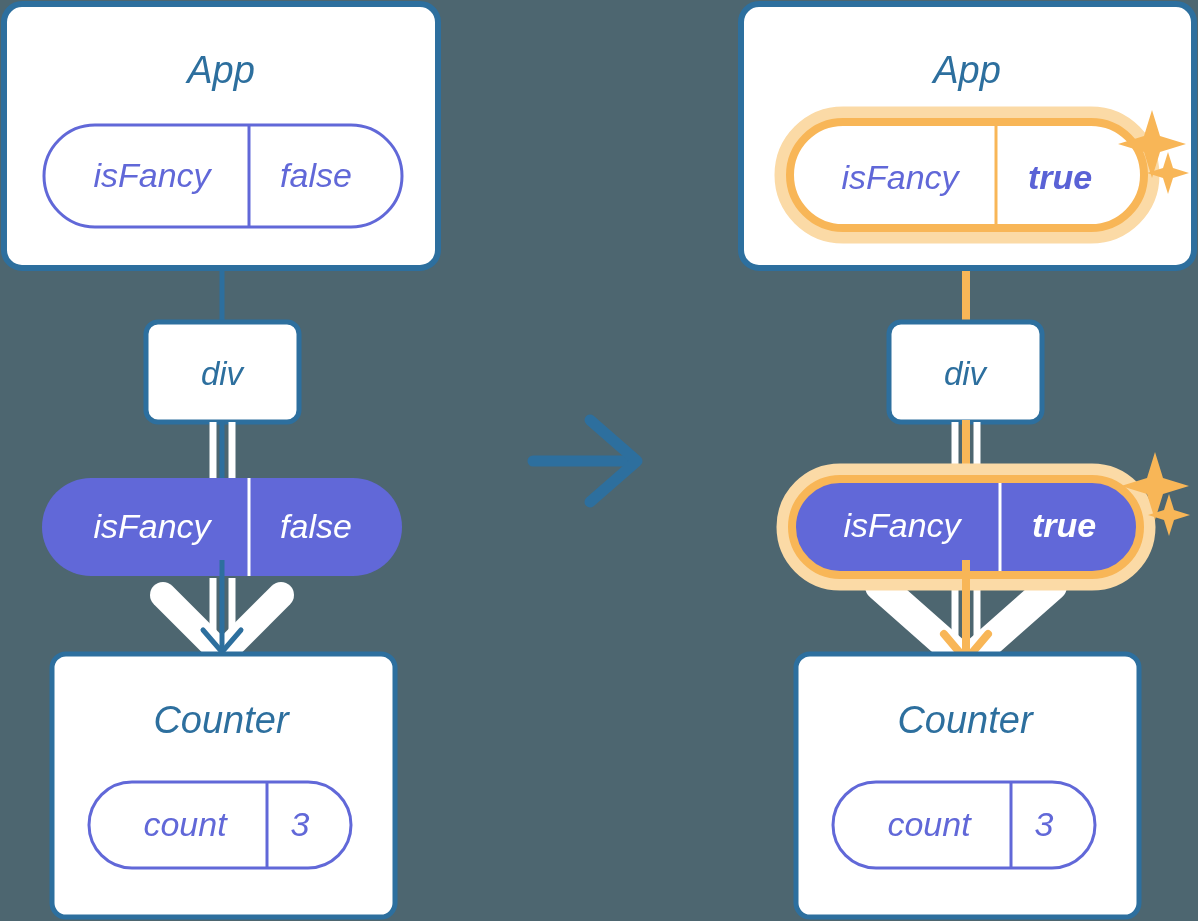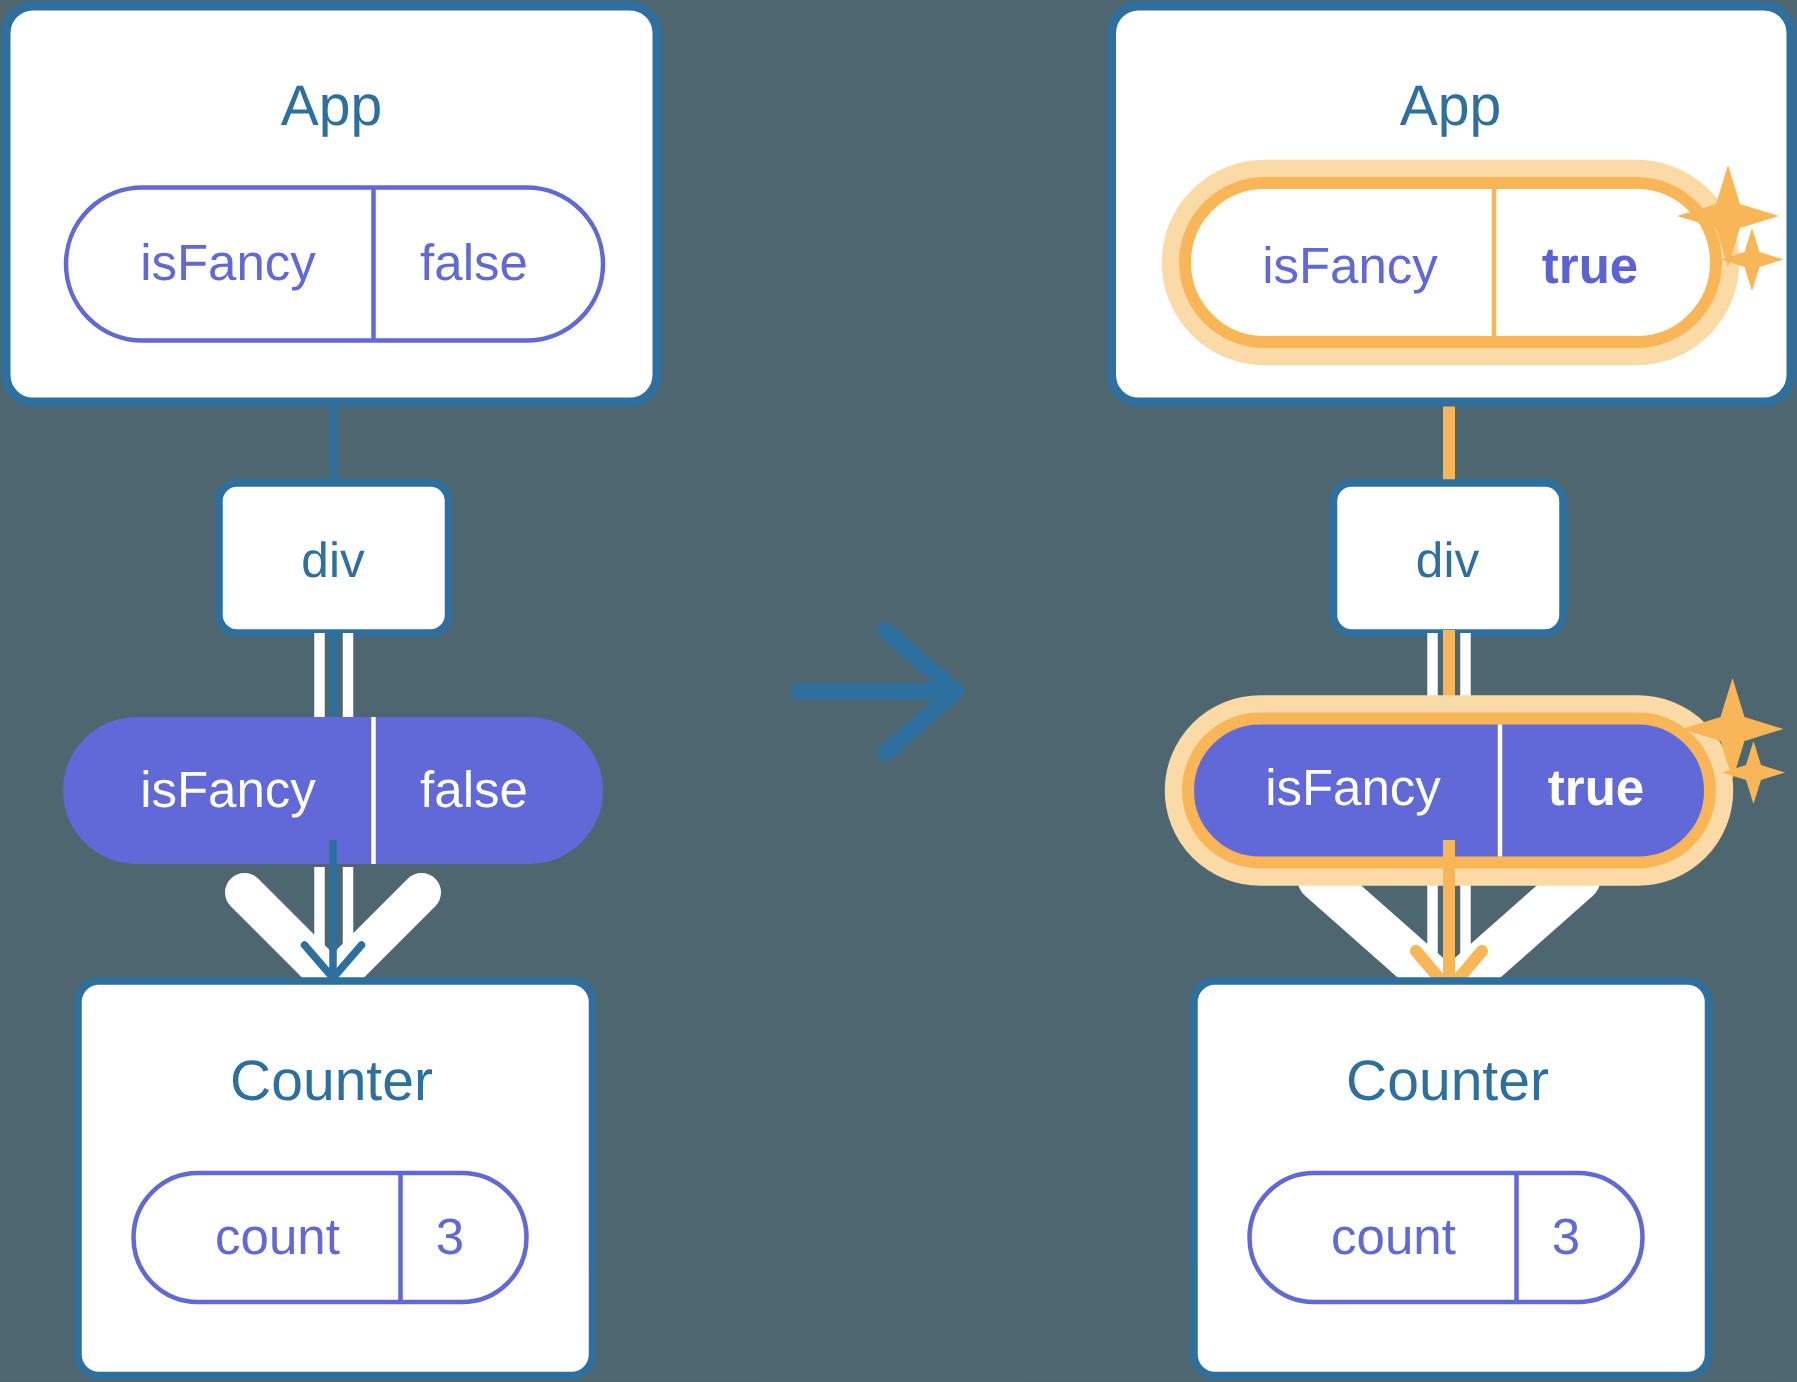--- a/index.html
+++ b/index.html
@@ -10,20 +10,21 @@
   body {
     width: 1198px;
     height: 921px;
     overflow: hidden;
     font-family: "Liberation Sans", sans-serif;
   }
   #stage {
     position: relative;
     width: 1019px;
     height: 921px;
+    font-style: italic;
   }
   svg#diagram {
     display: block;
     width: 1198px;
     height: 921px;
   }
   .box-fill { fill: #ffffff; }
   .title-text {
     font-family: "Liberation Sans", sans-serif;
     font-size: 38px;

